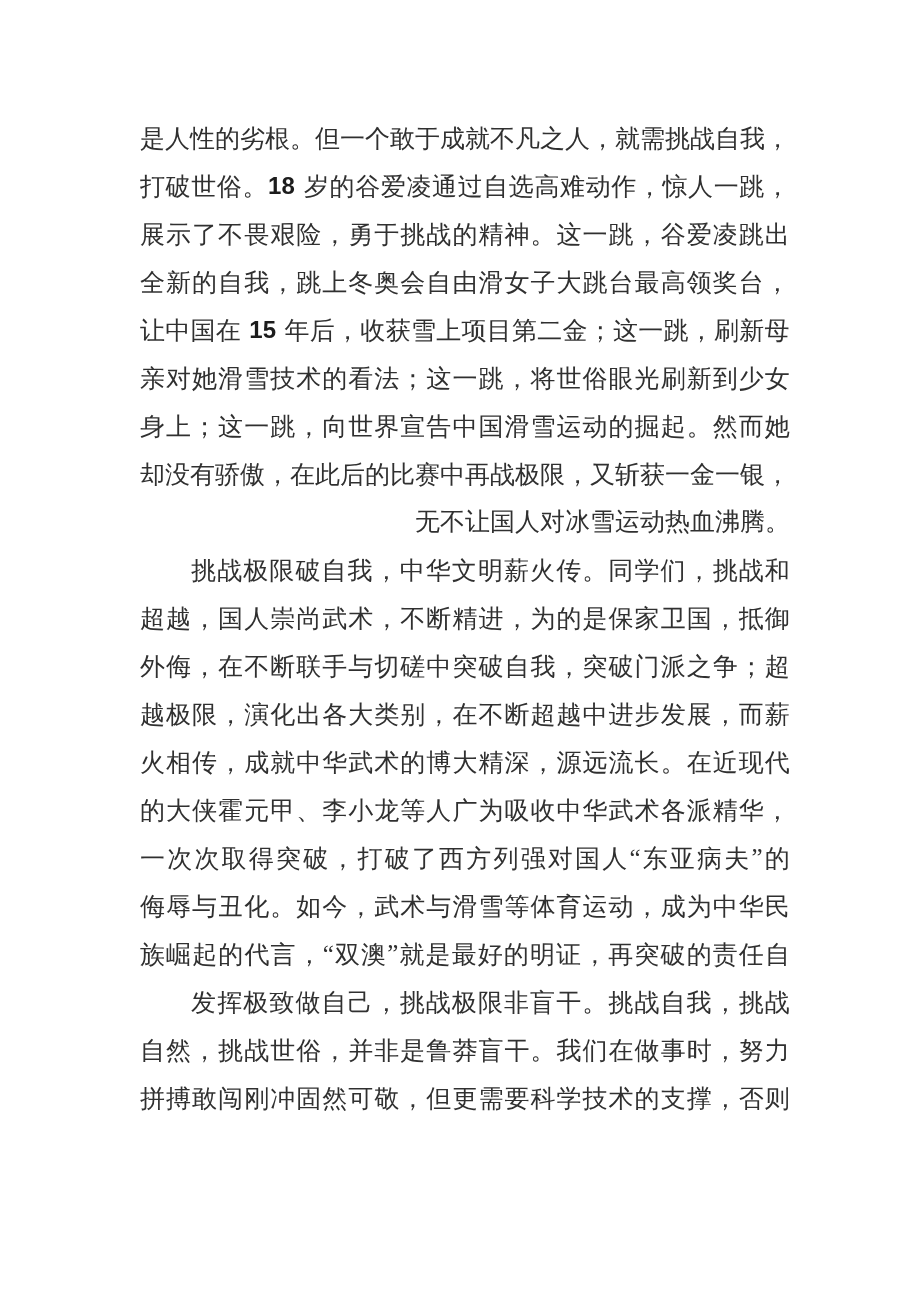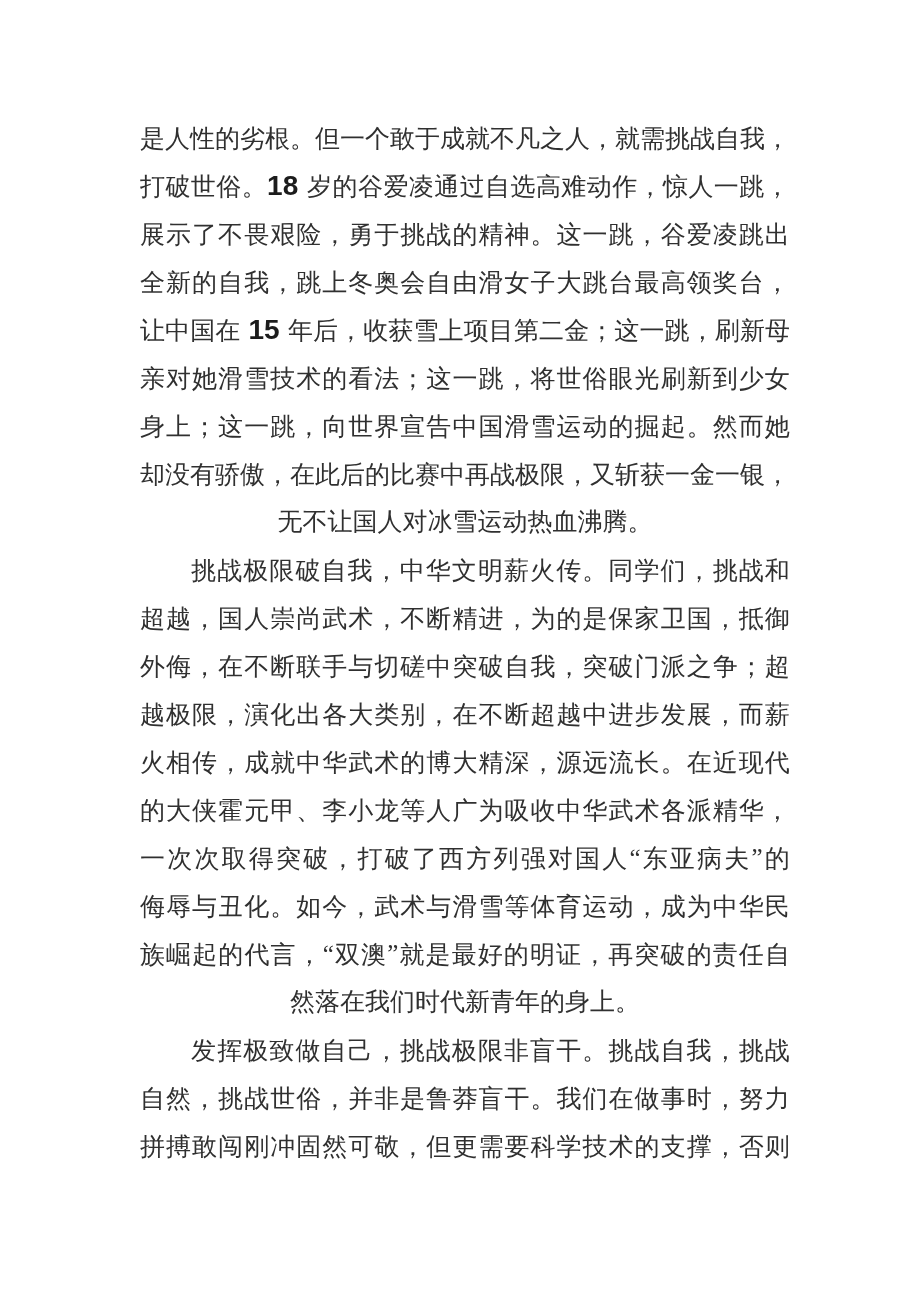--- a/index.html
+++ b/index.html
@@ -41,32 +41,32 @@
   }
   .line.just span {
     flex: 0 0 auto;
     display: inline-block;
     white-space: pre;
   }
   
   .line.end {
     display: block;
     line-height: 48px;
-    text-align: center;
+    text-align: right;
   }
   .sp {
     width: 8px;
   }
   .indent-sp {
     width: 50px;
   }
   .num {
     font-family: "Liberation Sans", "DejaVu Sans", sans-serif;
     font-weight: 600;
-    font-size: 28px;
+    font-size: 24px;
     color: var(--number-color, #1c1c1c);
   }
 </style>
 </head>
 <body>
 
 <div class="page">
   <div class="text-block">
       <div class="paragraph">
         <div class="line just">
@@ -529,21 +529,20 @@
           <span>证</span>
           <span>，</span>
           <span>再</span>
           <span>突</span>
           <span>破</span>
           <span>的</span>
           <span>责</span>
           <span>任</span>
           <span>自</span>
         </div>
-        <div class="line end">然落在我们时代新青年的身上。</div>
       </div>
       <div class="paragraph">
         <div class="line just">
           <span class="indent-sp"></span>
           <span>发</span>
           <span>挥</span>
           <span>极</span>
           <span>致</span>
           <span>做</span>
           <span>自</span>

